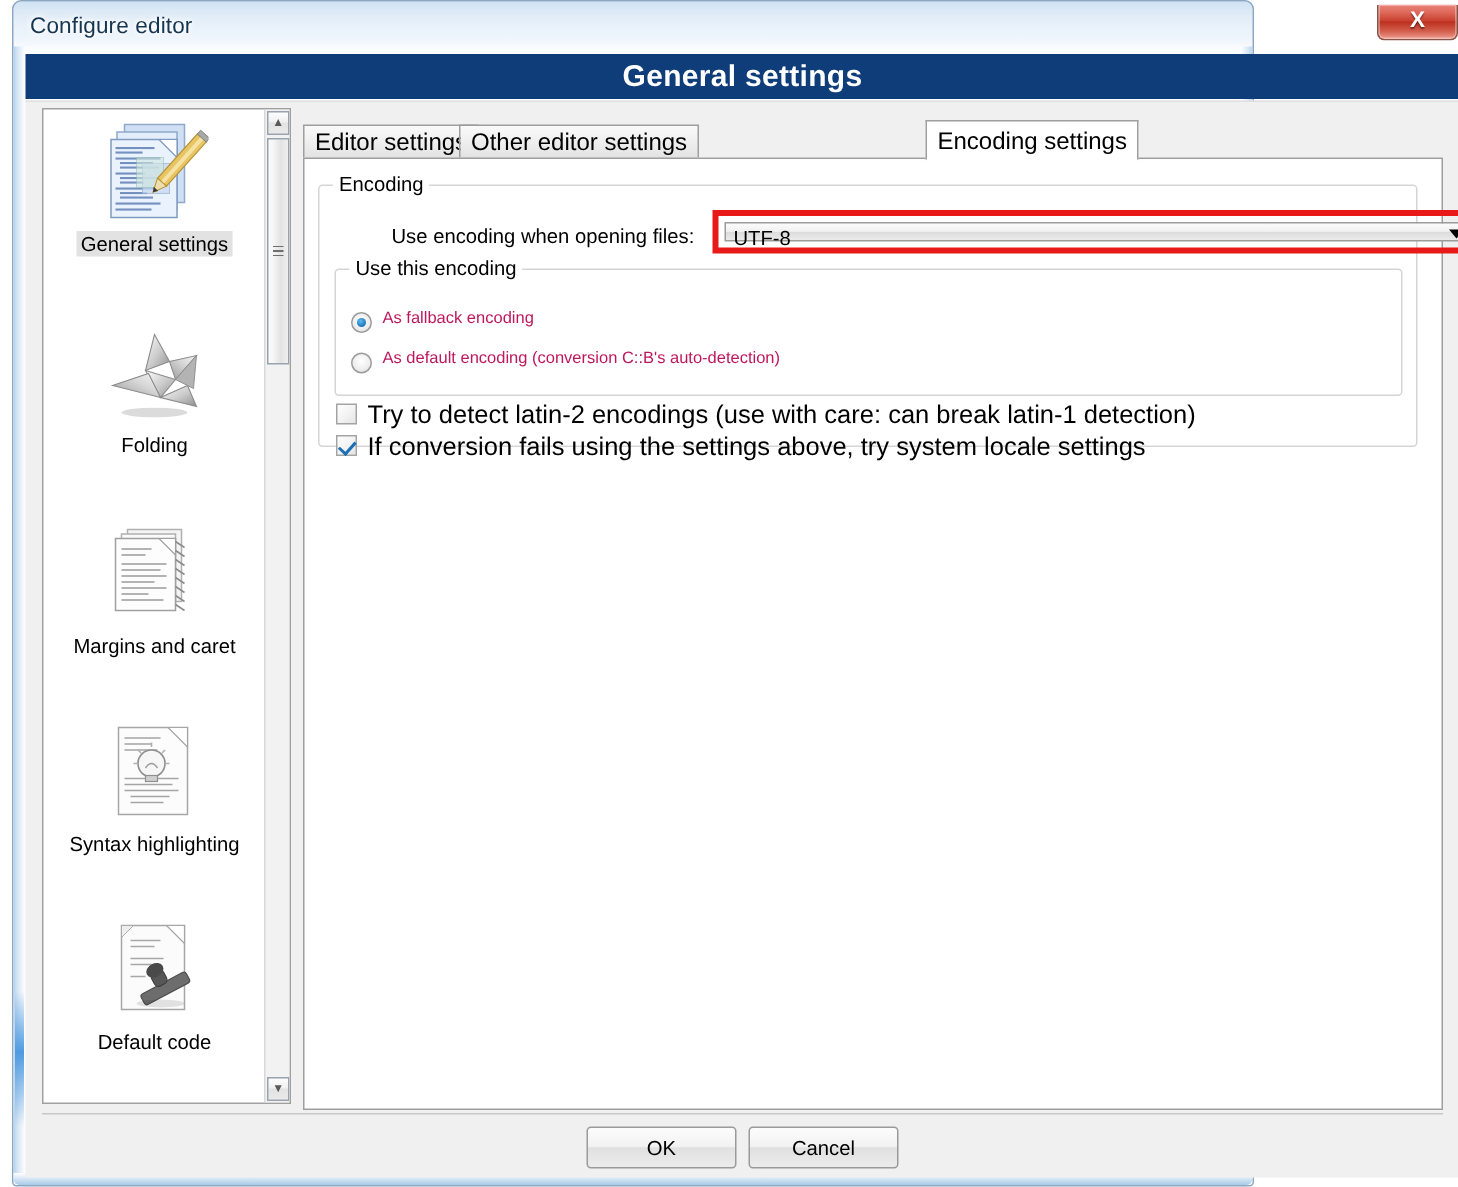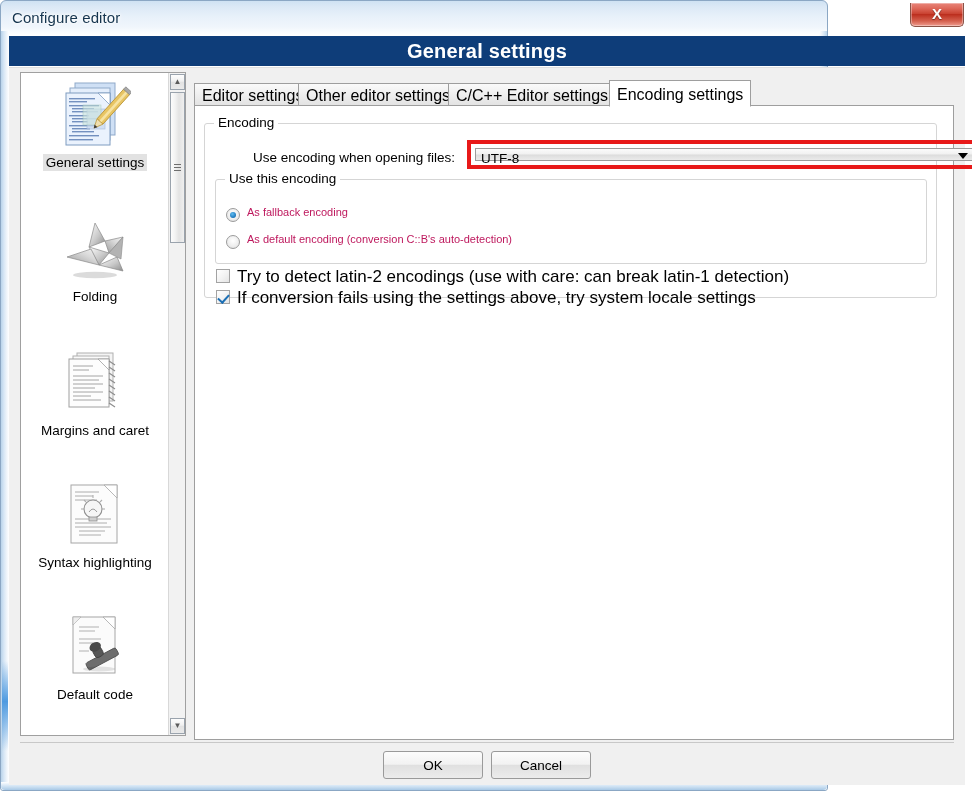--- a/index.html
+++ b/index.html
@@ -8,21 +8,21 @@
     overflow: hidden;
     font-family: "Liberation Sans", sans-serif;
   }
   body {
     background: #fff;
   }
 
   
   #window-frame {
     position: absolute;
-    left: 0; top: 0;
+    left: 8px; top: 0;
     width: 828px; height: 791px;
     box-sizing: border-box;
     background: linear-gradient(180deg,
        #cfe2f3 0px, #dce9f6 6px, #e8f1fa 16px, #f0f6fc 26px, #ffffff 34px);
     border: 1px solid #8ba7c4;
     border-radius: 6px 6px 3px 3px;
   }
   
   #frame-edge-left, #frame-edge-right {
     position: absolute; top: 30px; bottom: 4px; width: 8px;
@@ -506,21 +506,20 @@
         <div class="sb-arrow" id="sb-arrow-down">
           <div class="sb-arrow-glyph">▼</div>
         </div>
       </div>
     </div>
 
     <div id="tabs-area">
       <div id="tabstrip">
         <div class="tab" style="left:0px;">Editor settings</div>
         <div class="tab" style="left:104px;">Other editor settings</div>
-        <div class="tab" style="left:254px;">C/C++ Editor settings</div>
         <div class="tab active" style="left:415px;">Encoding settings</div>
       </div>
 
       <div id="tabpanel">
 
         <div class="groupbox" id="group-encoding">
           <span class="groupbox-title">Encoding</span>
 
           <span class="field-label" id="encoding-label">Use encoding when opening files:</span>
 

